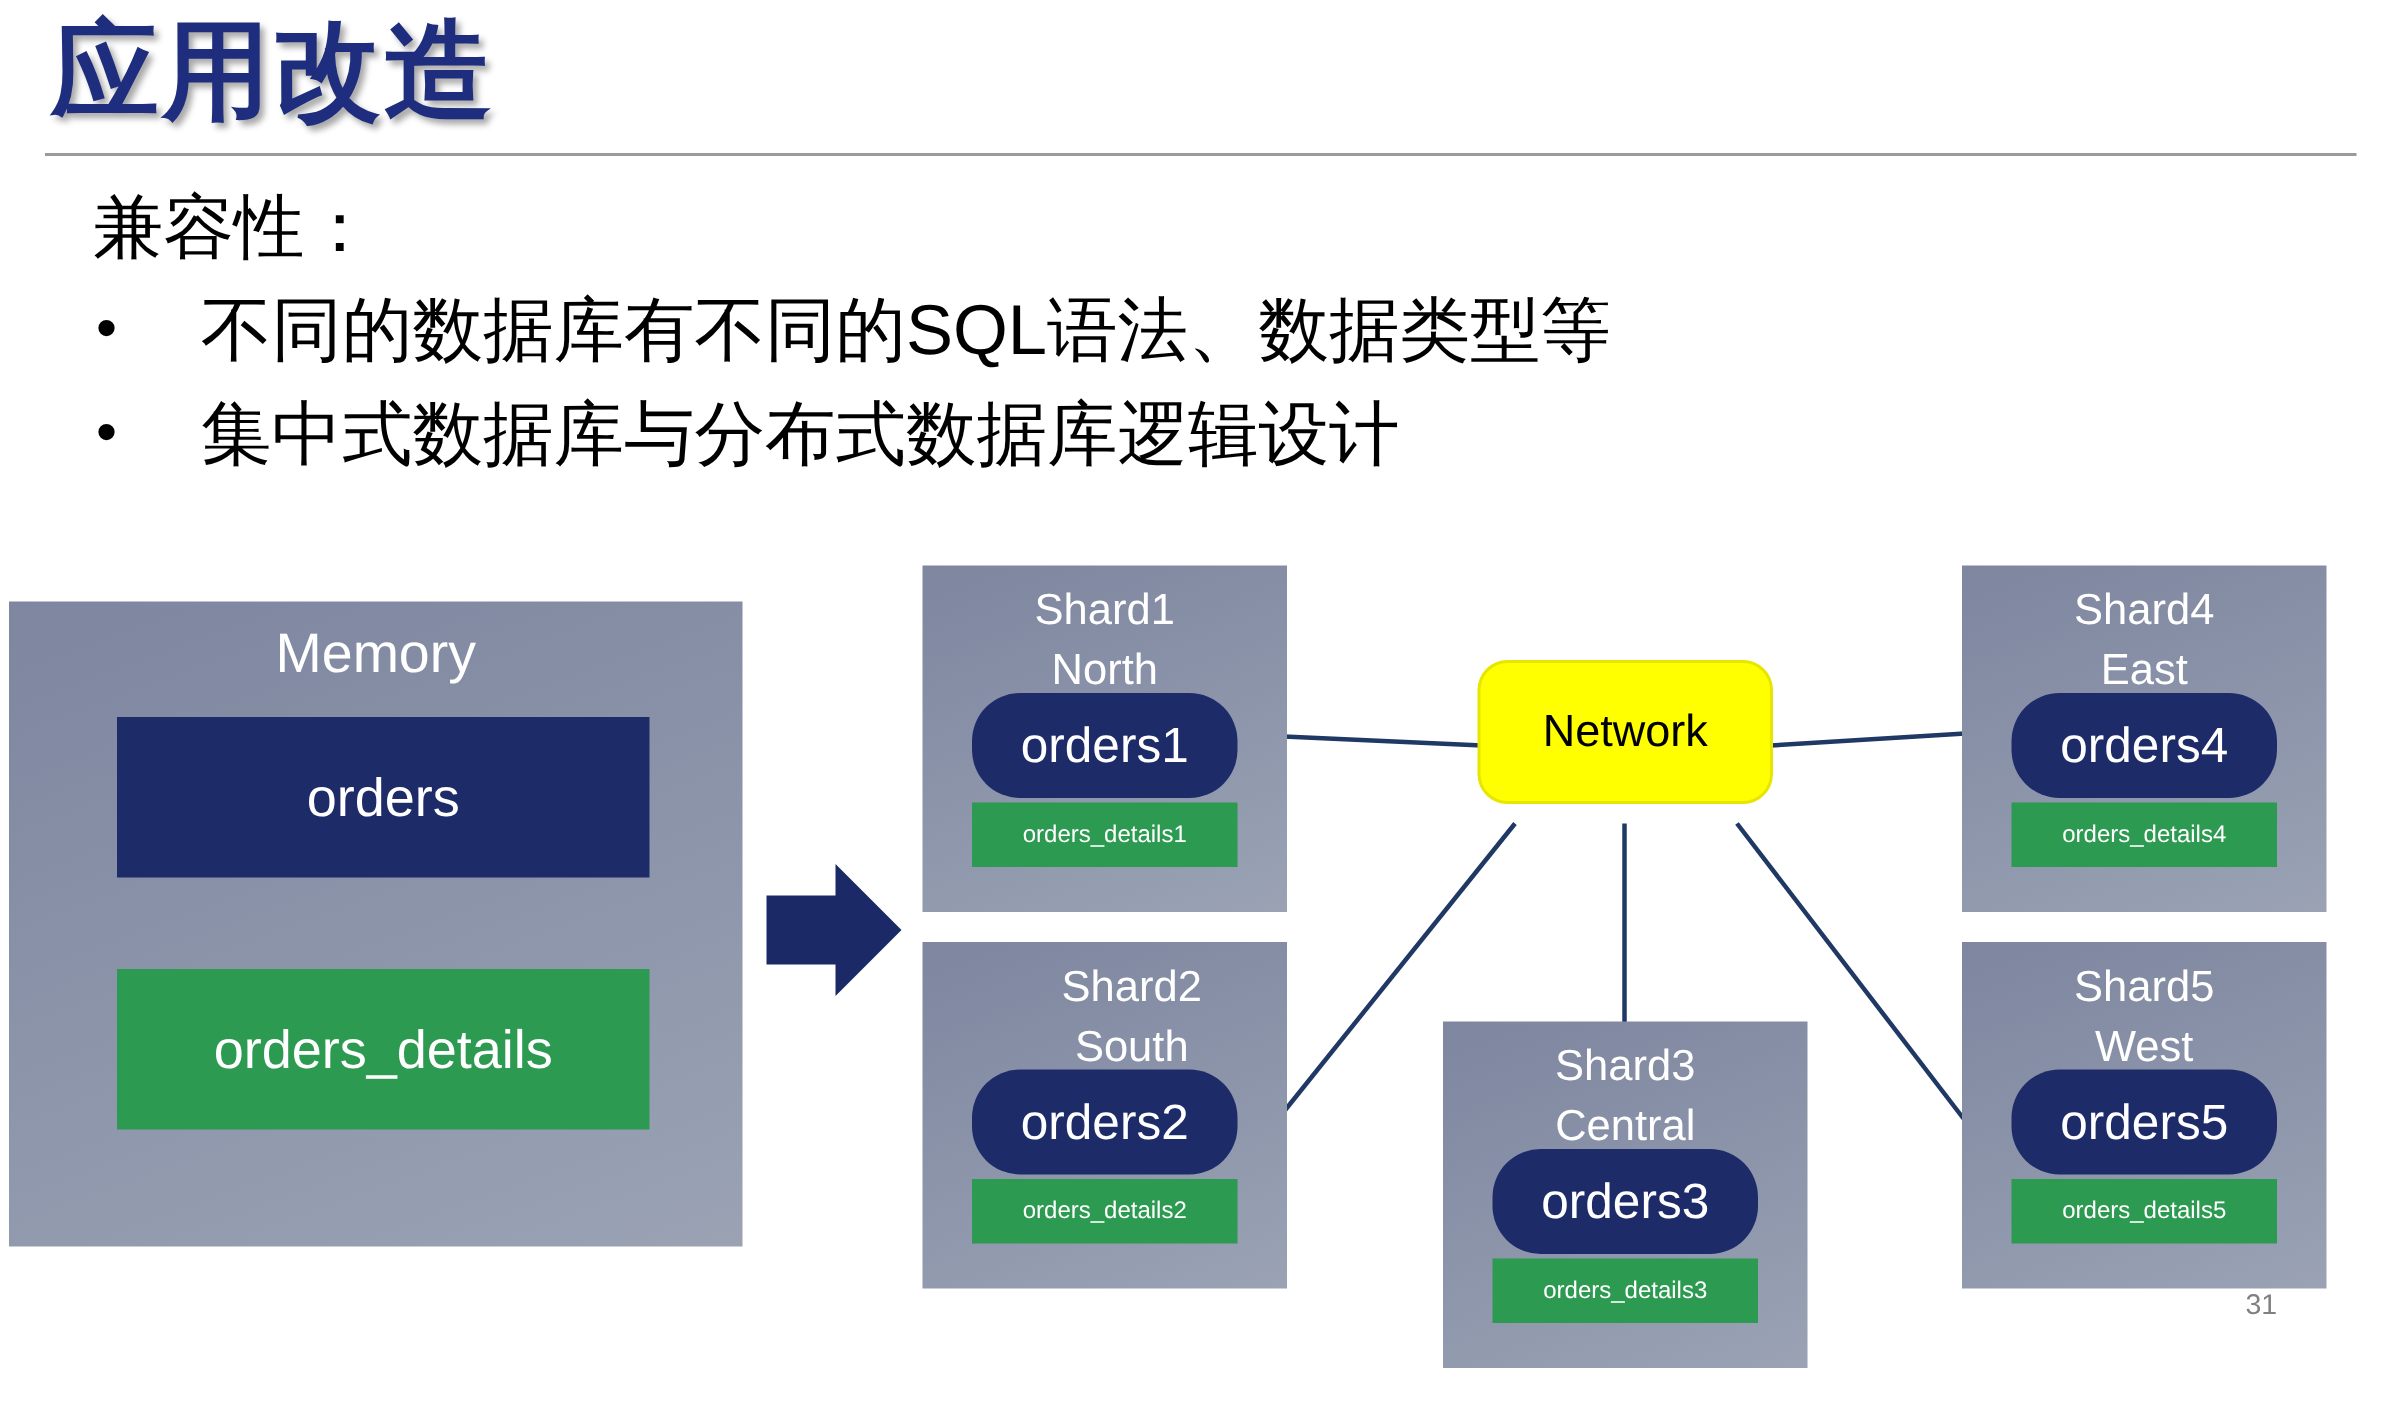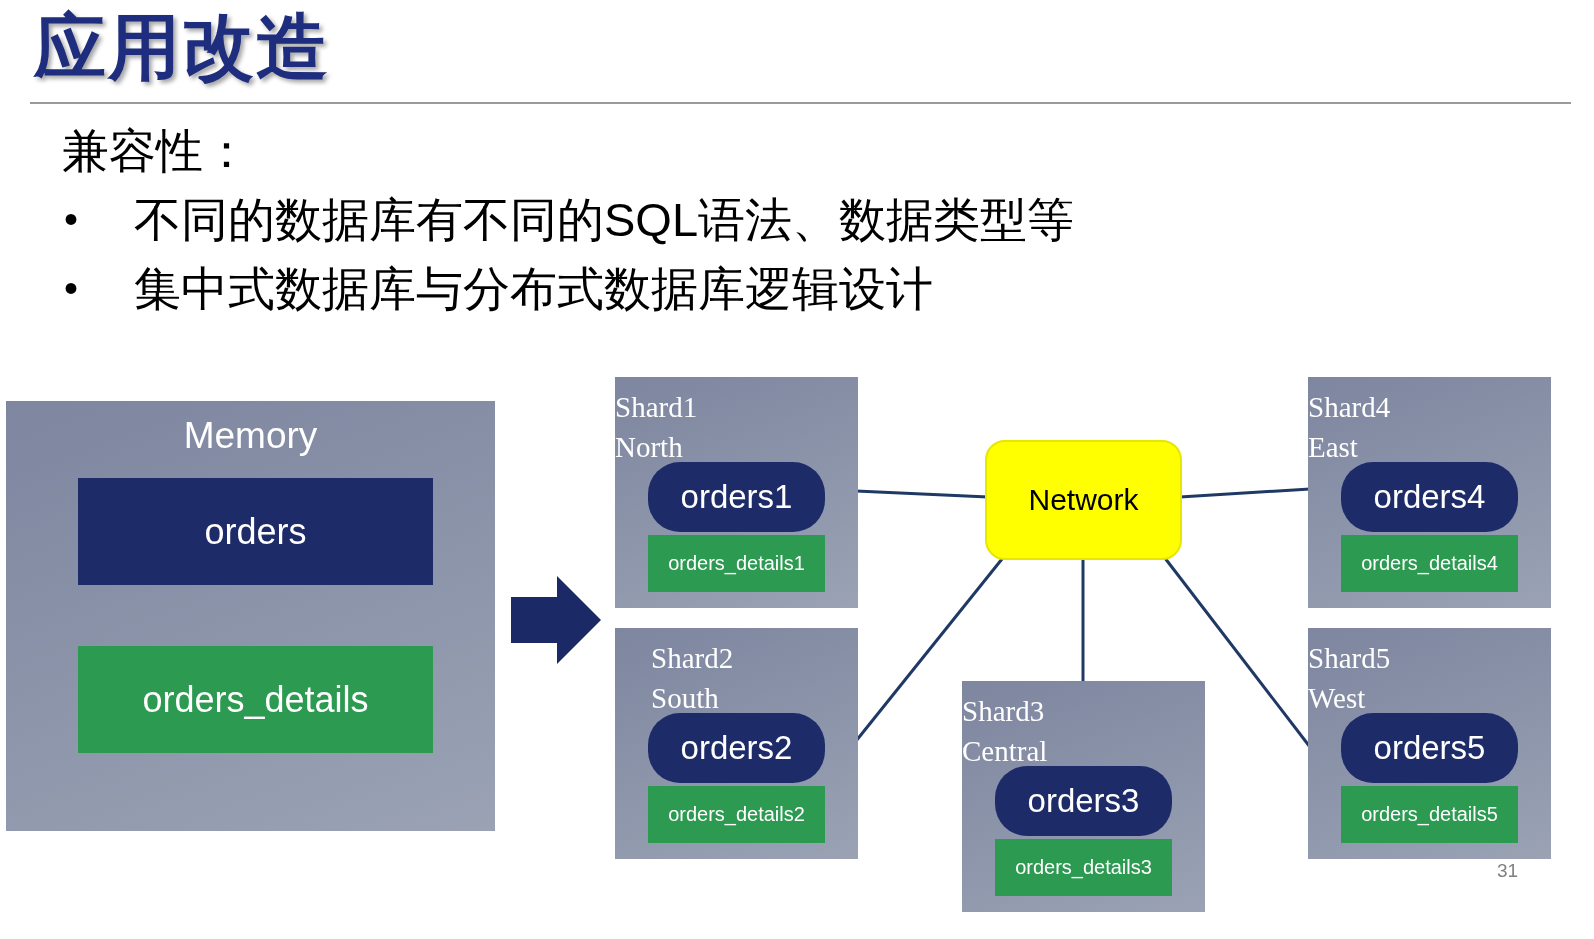--- a/index.html
+++ b/index.html
@@ -80,40 +80,39 @@
 
   
   .shard {
     position: absolute;
     width: 243px; height: 231px;
     background: linear-gradient(160deg, #7e86a0 0%, #9aa2b4 100%);
     color: #fff;
   }
   .shard-title {
     padding-top: 10px;
-    text-align: left;
+    text-align: center;
     font-size: 29px;
     line-height: 40px;
-    font-family: Liberation Serif, serif;
   }
   .shard-tbl { left: 33px; width: 177px; }
   .shard-orders { top: 85px; height: 70px; font-size: 33px; border-radius: 32px; }
-  .shard-details { top: 158px; height: 57px; font-size: 20px; }
+  .shard-details { top: 158px; height: 43px; font-size: 16px; }
 
   .shard1 { left: 615px;  top: 377px; }
   .shard2 { left: 615px;  top: 628px; padding-left: 36px; }
   .shard3 { left: 962px;  top: 681px; }
   .shard4 { left: 1308px; top: 377px; }
   .shard5 { left: 1308px; top: 628px; }
 
   
   .network {
     position: absolute;
     left: 985px; top: 440px;
-    width: 197px; height: 120px;
+    width: 197px; height: 96px;
     background: #ffff00;
     border: 2px solid #e6e600;
     border-radius: 20px;
     display: flex; align-items: center; justify-content: center;
     color: #000;
     font-size: 30px;
   }
 
   .page-number {
     position: absolute;

